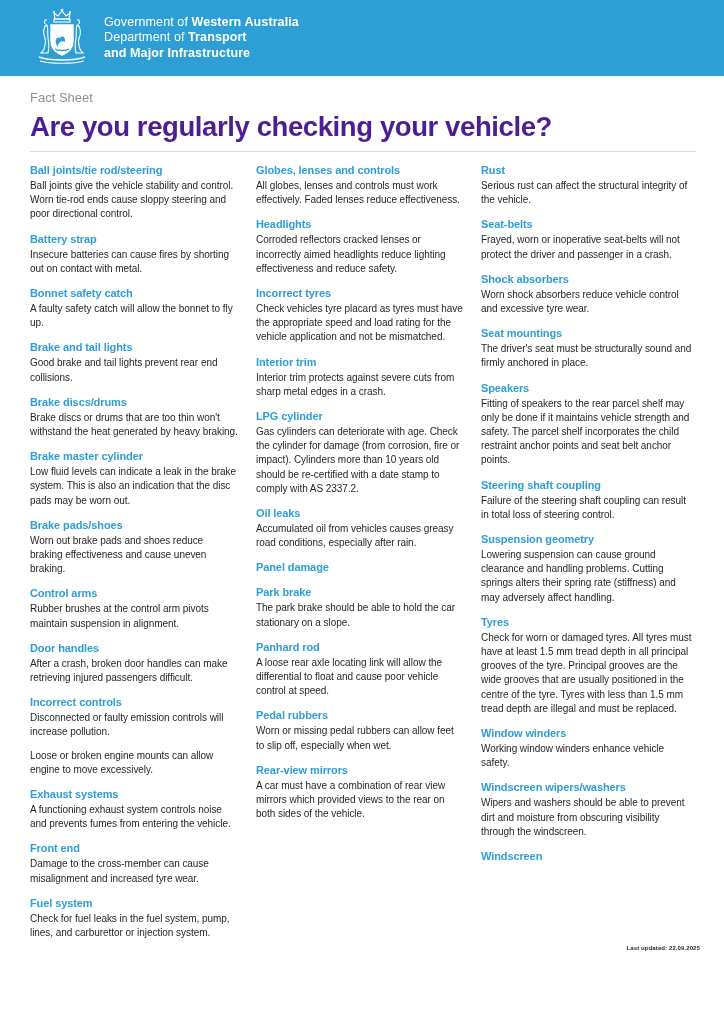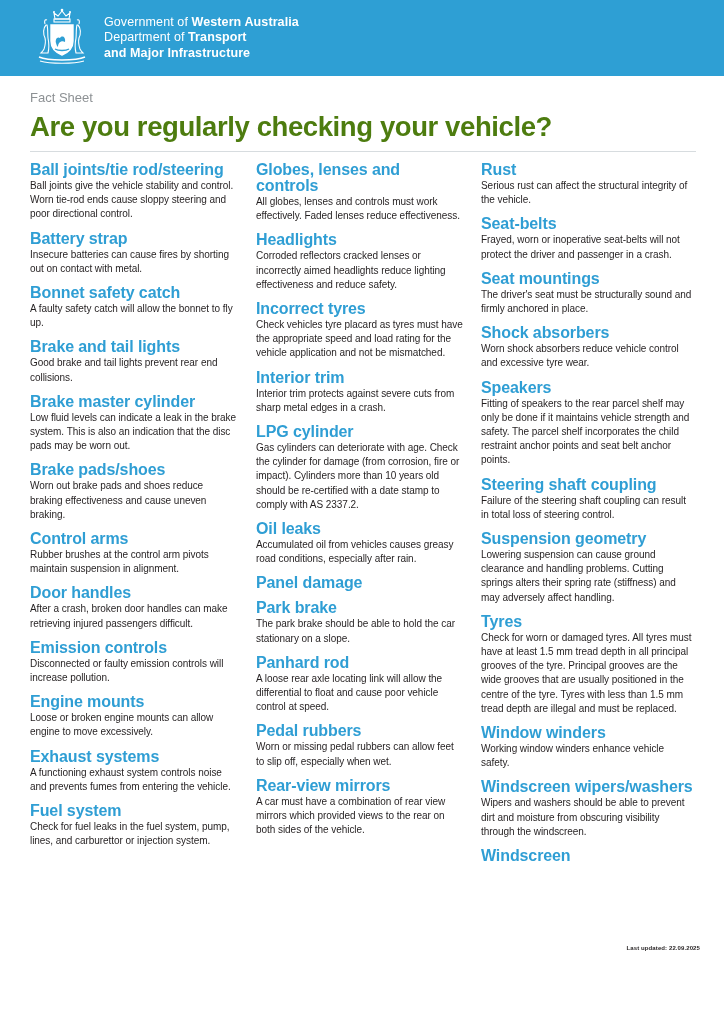--- a/index.html
+++ b/index.html
@@ -49,21 +49,21 @@
     padding: 12px 28px 0 30px;
   }
   .fact-sheet {
     color: #8d9194;
     font-size: 13px;
     line-height: 20px;
     font-weight: normal;
     margin-bottom: 3px;
   }
   .main-title {
-    color: #4d7c0f;
+    color: #4c1d95;
     font-size: 27.5px;
     line-height: 31px;
     font-weight: bold;
     letter-spacing: -0.4px;
     margin: 0;
   }
   .divider {
     margin: 9px 28px 0 30px;
     height: 1px;
     background: #d7dcdf;
@@ -80,21 +80,21 @@
     flex: 1 1 0;
     min-width: 0;
   }
   .col-1 { flex: 0 0 208px; }
   .col-2 { flex: 0 0 207px; }
   .col-3 { flex: 0 0 213px; }
 
   .entry { margin-bottom: 9px; }
   .entry-title {
     color: #2f9ed4;
-    font-size: 16px;
+    font-size: 11px;
     line-height: 16px;
     font-weight: bold;
     margin-bottom: 1px;
     letter-spacing: -0.1px;
   }
   .entry-body {
     color: #231f20;
     font-size: 10px;
     line-height: 14.2px;
     letter-spacing: -0.05px;
@@ -174,48 +174,55 @@
         </div>
         <div class="entry">
           <div class="entry-title">Bonnet safety catch</div>
           <div class="entry-body">A faulty safety catch will allow the bonnet to fly up.</div>
         </div>
         <div class="entry">
           <div class="entry-title">Brake and tail lights</div>
           <div class="entry-body">Good brake and tail lights prevent rear end collisions.</div>
         </div>
         <div class="entry">
+          <div class="entry-title">Brake discs/drums</div>
+          <div class="entry-body">Brake discs or drums that are too thin won't withstand the heat generated by heavy braking.</div>
+        </div>
+        <div class="entry">
           <div class="entry-title">Brake master cylinder</div>
           <div class="entry-body">Low fluid levels can indicate a leak in the brake system. This is also an indication that the disc pads may be worn out.</div>
         </div>
         <div class="entry">
           <div class="entry-title">Brake pads/shoes</div>
           <div class="entry-body">Worn out brake pads and shoes reduce braking effectiveness and cause uneven braking.</div>
         </div>
         <div class="entry">
           <div class="entry-title">Control arms</div>
           <div class="entry-body">Rubber brushes at the control arm pivots maintain suspension in alignment.</div>
         </div>
         <div class="entry">
           <div class="entry-title">Door handles</div>
           <div class="entry-body">After a crash, broken door handles can make retrieving injured passengers difficult.</div>
         </div>
         <div class="entry">
-          <div class="entry-title">Emission controls</div>
+          <div class="entry-title">Incorrect controls</div>
           <div class="entry-body">Disconnected or faulty emission controls will increase pollution.</div>
         </div>
         <div class="entry">
-          <div class="entry-title">Engine mounts</div>
           <div class="entry-body">Loose or broken engine mounts can allow engine to move excessively.</div>
         </div>
         <div class="entry">
           <div class="entry-title">Exhaust systems</div>
           <div class="entry-body">A functioning exhaust system controls noise and prevents fumes from entering the vehicle.</div>
         </div>
         <div class="entry">
+          <div class="entry-title">Front end</div>
+          <div class="entry-body">Damage to the cross-member can cause misalignment and increased tyre wear.</div>
+        </div>
+        <div class="entry">
           <div class="entry-title">Fuel system</div>
           <div class="entry-body">Check for fuel leaks in the fuel system, pump, lines, and carburettor or injection system.</div>
         </div>
       </div>
     <div class="column col-2">
         <div class="entry">
           <div class="entry-title">Globes, lenses and controls</div>
           <div class="entry-body">All globes, lenses and controls must work effectively. Faded lenses reduce effectiveness.</div>
         </div>
         <div class="entry">
@@ -261,28 +268,28 @@
     <div class="column col-3">
         <div class="entry">
           <div class="entry-title">Rust</div>
           <div class="entry-body">Serious rust can affect the structural integrity of the vehicle.</div>
         </div>
         <div class="entry">
           <div class="entry-title">Seat-belts</div>
           <div class="entry-body">Frayed, worn or inoperative seat-belts will not protect the driver and passenger in a crash.</div>
         </div>
         <div class="entry">
+          <div class="entry-title">Shock absorbers</div>
+          <div class="entry-body">Worn shock absorbers reduce vehicle control and excessive tyre wear.</div>
+        </div>
+        <div class="entry">
           <div class="entry-title">Seat mountings</div>
           <div class="entry-body">The driver's seat must be structurally sound and firmly anchored in place.</div>
         </div>
         <div class="entry">
-          <div class="entry-title">Shock absorbers</div>
-          <div class="entry-body">Worn shock absorbers reduce vehicle control and excessive tyre wear.</div>
-        </div>
-        <div class="entry">
           <div class="entry-title">Speakers</div>
           <div class="entry-body">Fitting of speakers to the rear parcel shelf may only be done if it maintains vehicle strength and safety. The parcel shelf incorporates the child restraint anchor points and seat belt anchor points.</div>
         </div>
         <div class="entry">
           <div class="entry-title">Steering shaft coupling</div>
           <div class="entry-body">Failure of the steering shaft coupling can result in total loss of steering control.</div>
         </div>
         <div class="entry">
           <div class="entry-title">Suspension geometry</div>
           <div class="entry-body">Lowering suspension can cause ground clearance and handling problems. Cutting springs alters their spring rate (stiffness) and may adversely affect handling.</div>

